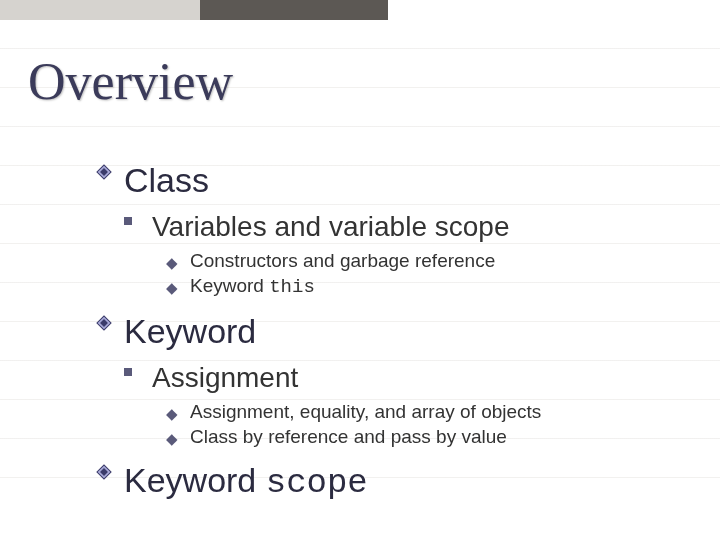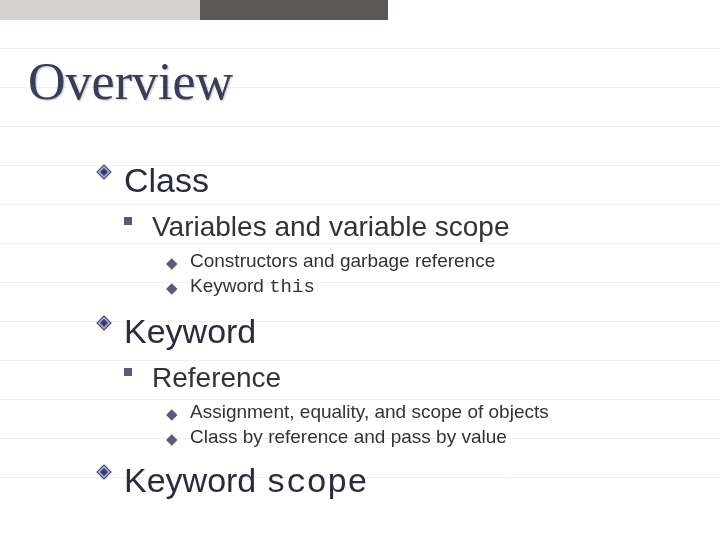--- a/index.html
+++ b/index.html
@@ -167,26 +167,26 @@
         <svg class="diamond" viewBox="0 0 16 16">
           <rect x="3" y="3" width="10" height="10" transform="rotate(45 8 8)" fill="#a9aad8" stroke="#3b3b6a" stroke-width="1"></rect>
           <rect x="5.2" y="5.2" width="5.6" height="5.6" transform="rotate(45 8 8)" fill="#3b3b6a"></rect>
         </svg>
       </span>
       <span>Keyword</span>
     </div>
 
     <div class="lvl2">
       <span class="bullet-square"></span>
-      <span>Reference</span>
-    </div>
-
-    <div class="lvl3">
-      <span class="bullet-dot">◆</span>
-      <span>Assignment, equality, and scope of objects</span>
+      <span>Assignment</span>
+    </div>
+
+    <div class="lvl3">
+      <span class="bullet-dot">◆</span>
+      <span>Assignment, equality, and array of objects</span>
     </div>
     <div class="lvl3">
       <span class="bullet-dot">◆</span>
       <span>Class by reference and pass by value</span>
     </div>
 
     <div class="lvl1" style="margin-top:8px;">
       <span class="bullet-diamond">
         <svg class="diamond" viewBox="0 0 16 16">
           <rect x="3" y="3" width="10" height="10" transform="rotate(45 8 8)" fill="#a9aad8" stroke="#3b3b6a" stroke-width="1"></rect>

